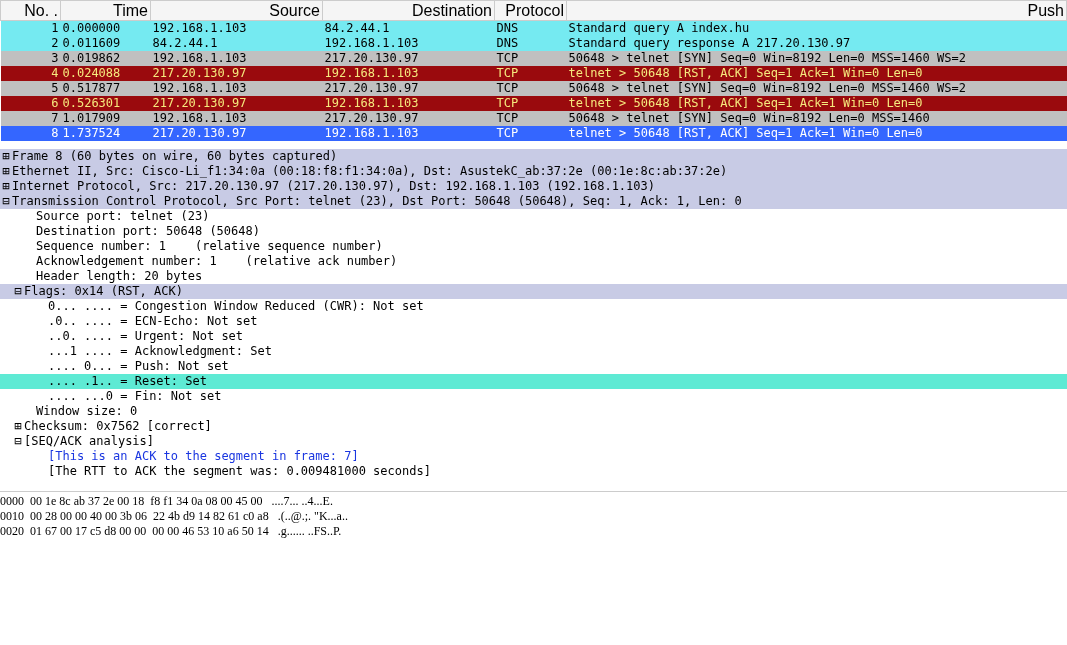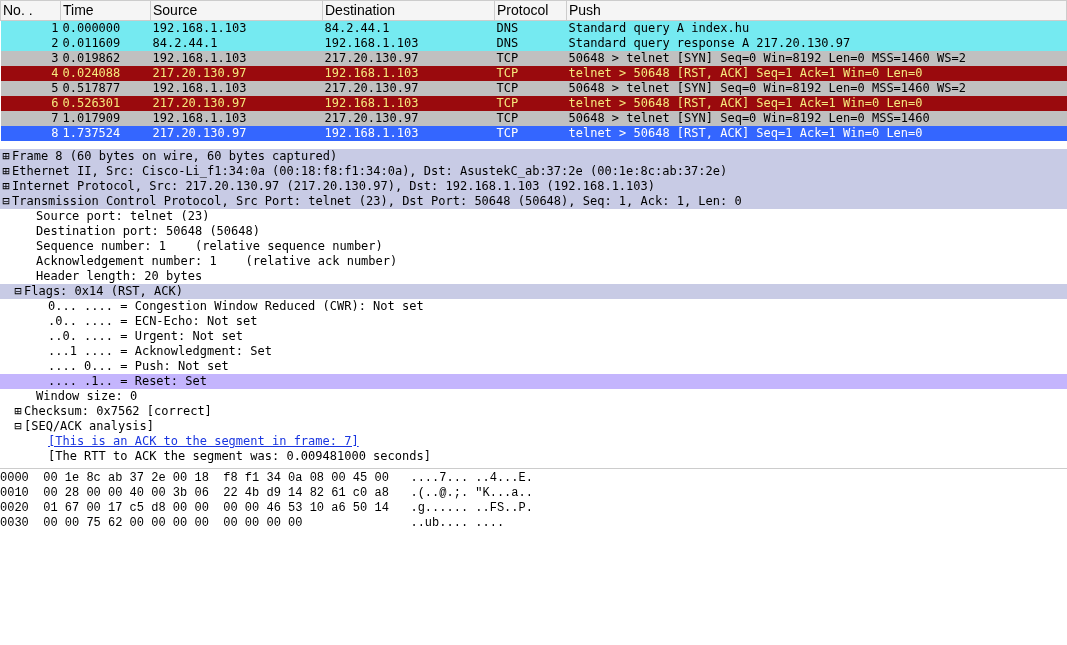--- a/index.html
+++ b/index.html
@@ -1,32 +1,32 @@
 <!DOCTYPE html>
 <html><head>
 <meta charset="utf-8">
 <style>
   html,body{margin:0;padding:0;font-family:"DejaVu Sans Mono","Courier New",monospace;font-size:12px;line-height:15px;color:#000;background:#fff;width:1067px}
   .packet-table{width:100%;border-collapse:collapse;table-layout:fixed}
-  .packet-table th{background:#f5f5f5;border:1px solid #ccc;text-align:left;padding:1px 2px;font-weight:normal;font-family:Arial,sans-serif;font-size:14px;height:17px;white-space:nowrap;overflow:hidden}
+  .packet-table th{background:#f5f5f5;border:1px solid #ccc;text-align:right;padding:1px 2px;font-weight:normal;font-family:Arial,sans-serif;font-size:16px;height:17px;white-space:nowrap;overflow:hidden}
   .packet-table td{padding:0 2px;white-space:nowrap;overflow:hidden;height:15px;font-family:"DejaVu Sans Mono","Courier New",monospace}
   .num{text-align:right;padding-right:6px}
   .row-cyan td{background:#75eaf1;color:#000}
   .row-grey td{background:#c0c0c0;color:#000}
   .row-red td{background:#9a0a0d;color:#f6e97d}
   .row-blue td{background:#3466ff;color:#fff}
   .gap{height:8px}
   .details{font-family:"DejaVu Sans Mono","Courier New",monospace;width:100%}
   .dl{display:flex;align-items:flex-start;height:15px;white-space:pre}
   .ind{display:inline-block;text-align:center;width:12px;flex:0 0 12px}
   .dl .txt{flex:1 1 auto;white-space:pre;overflow:hidden}
   .dl.hi{background:#c8cbe5}
-  .dl.sel{background:#c4b5fd}
-  .link{color:#1a36e0;text-decoration:underline}
-  .hexpane{font-family:Liberation Mono, monospace;border-top:1px solid #ccc;padding-top:2px;margin-top:4px}
+  .dl.sel{background:#5eead4}
+  .link{color:#1a36e0;}
+  .hexpane{font-family:Liberation Serif, serif;border-top:1px solid #ccc;padding-top:2px;margin-top:12px}
   .hexline{white-space:pre;height:15px}
   .col-no{width:60px}.col-time{width:90px}.col-src{width:172px}.col-dst{width:172px}.col-proto{width:72px}.col-info{}
 </style>
 </head>
 <body>
 
 <table class="packet-table">
   <colgroup>
       <col class="col-no">
       <col class="col-time">
@@ -125,25 +125,25 @@
     <div class="dl"><span class="ind"></span><span class="ind"></span><span class="ind"></span><span class="txt">Sequence number: 1    (relative sequence number)</span></div>
     <div class="dl"><span class="ind"></span><span class="ind"></span><span class="ind"></span><span class="txt">Acknowledgement number: 1    (relative ack number)</span></div>
     <div class="dl"><span class="ind"></span><span class="ind"></span><span class="ind"></span><span class="txt">Header length: 20 bytes</span></div>
     <div class="dl hi"><span class="ind"></span><span class="ind">⊟</span><span class="txt">Flags: 0x14 (RST, ACK)</span></div>
     <div class="dl"><span class="ind"></span><span class="ind"></span><span class="ind"></span><span class="ind"></span><span class="txt">0... .... = Congestion Window Reduced (CWR): Not set</span></div>
     <div class="dl"><span class="ind"></span><span class="ind"></span><span class="ind"></span><span class="ind"></span><span class="txt">.0.. .... = ECN-Echo: Not set</span></div>
     <div class="dl"><span class="ind"></span><span class="ind"></span><span class="ind"></span><span class="ind"></span><span class="txt">..0. .... = Urgent: Not set</span></div>
     <div class="dl"><span class="ind"></span><span class="ind"></span><span class="ind"></span><span class="ind"></span><span class="txt">...1 .... = Acknowledgment: Set</span></div>
     <div class="dl"><span class="ind"></span><span class="ind"></span><span class="ind"></span><span class="ind"></span><span class="txt">.... 0... = Push: Not set</span></div>
     <div class="dl sel"><span class="ind"></span><span class="ind"></span><span class="ind"></span><span class="ind"></span><span class="txt">.... .1.. = Reset: Set</span></div>
+    <div class="dl"><span class="ind"></span><span class="ind"></span><span class="ind"></span><span class="ind"></span><span class="txt">.... ...0 = Fin: Not set</span></div>
     <div class="dl"><span class="ind"></span><span class="ind"></span><span class="ind"></span><span class="txt">Window size: 0</span></div>
     <div class="dl"><span class="ind"></span><span class="ind">⊞</span><span class="txt">Checksum: 0x7562 [correct]</span></div>
     <div class="dl"><span class="ind"></span><span class="ind">⊟</span><span class="txt">[SEQ/ACK analysis]</span></div>
     <div class="dl"><span class="ind"></span><span class="ind"></span><span class="ind"></span><span class="ind"></span><span class="txt link">[This is an ACK to the segment in frame: 7]</span></div>
     <div class="dl"><span class="ind"></span><span class="ind"></span><span class="ind"></span><span class="ind"></span><span class="txt">[The RTT to ACK the segment was: 0.009481000 seconds]</span></div>
   </div>
 
 <div class="hexpane" id="hex-pane">
     <div class="hexline">0000  00 1e 8c ab 37 2e 00 18  f8 f1 34 0a 08 00 45 00   ....7... ..4...E.</div>
     <div class="hexline">0010  00 28 00 00 40 00 3b 06  22 4b d9 14 82 61 c0 a8   .(..@.;. "K...a..</div>
     <div class="hexline">0020  01 67 00 17 c5 d8 00 00  00 00 46 53 10 a6 50 14   .g...... ..FS..P.</div>
-    <div class="hexline">0030  00 00 75 62 00 00 00 00  00 00 00 00               ..ub.... ....</div>
   </div>
 
 </body></html>

